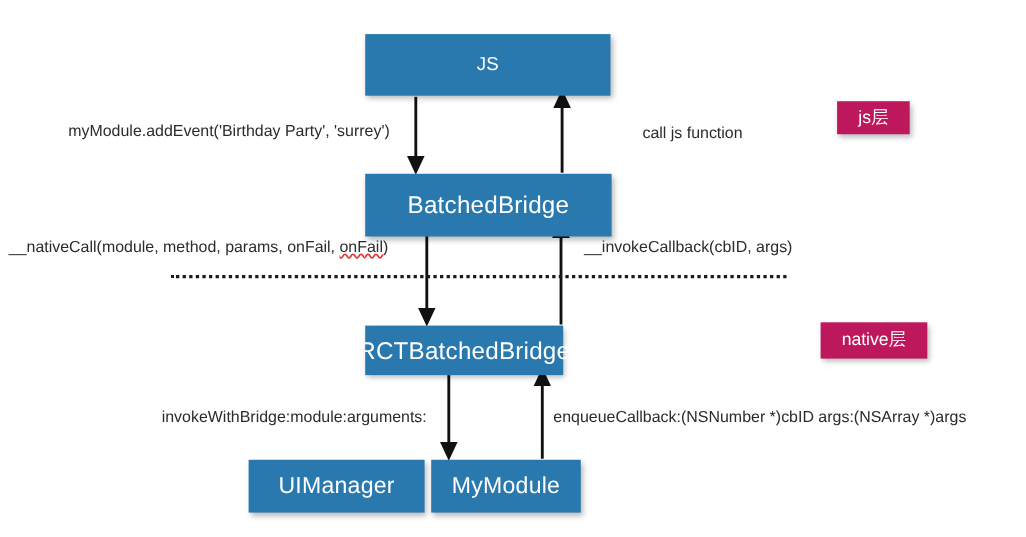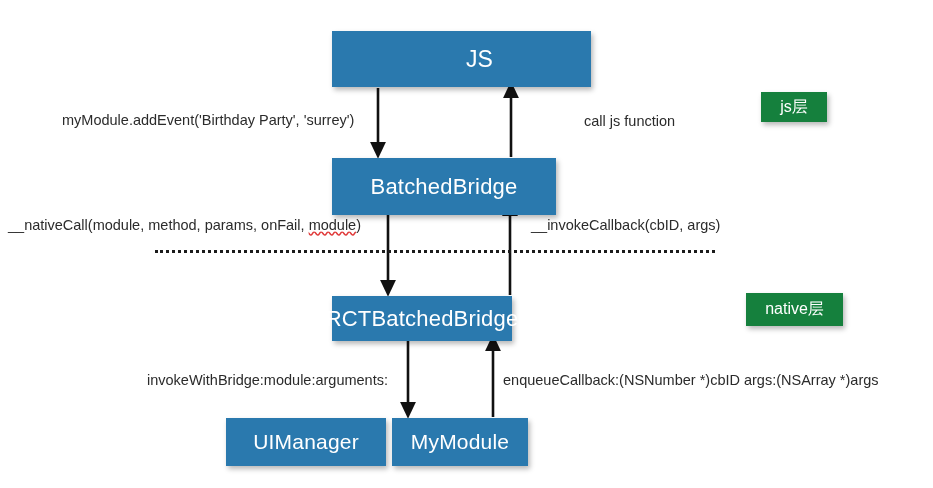--- a/index.html
+++ b/index.html
@@ -22,26 +22,26 @@
     background: #2a79ae;
     color: #ffffff;
     display: flex;
     align-items: center;
     justify-content: center;
     box-shadow: 2px 3px 5px rgba(0,0,0,0.28);
     font-weight: 400;
     letter-spacing: 0.2px;
     white-space: nowrap;
   }
-  .node.big   { font-size: 23px; padding-left: 36px; }
+  .node.big   { font-size: 17px; }
   .node.mid   { font-size: 22px; }
   .node.small { font-size: 21px; }
   .legend {
     position: absolute;
-    background: #15803d;
+    background: #be185d;
     color: #ffffff;
     display: flex;
     align-items: center;
     justify-content: center;
     box-shadow: 2px 3px 5px rgba(0,0,0,0.28);
     font-size: 16px;
     white-space: nowrap;
   }
   .label {
     position: absolute;
@@ -124,21 +124,21 @@
 
   <div class="label" style="left:62px; top:112px;">
     <span>myModule.addEvent('Birthday Party', 'surrey')</span>
   </div>
 
   <div class="label" style="left:584px; top:113px;">
     <span>call js function</span>
   </div>
 
   <div class="label" style="left:8px; top:217px;">
-    <span>__nativeCall(module, method, params, onFail, </span><span class="squiggle">module</span><span>)</span>
+    <span>__nativeCall(module, method, params, onFail, </span><span class="squiggle">onFail</span><span>)</span>
   </div>
 
   <div class="label" style="left:531px; top:217px;">
     <span>__invokeCallback(cbID, args)</span>
   </div>
 
   <div class="label" style="left:147px; top:372px;">
     <span>invokeWithBridge:module:arguments:</span>
   </div>
 

